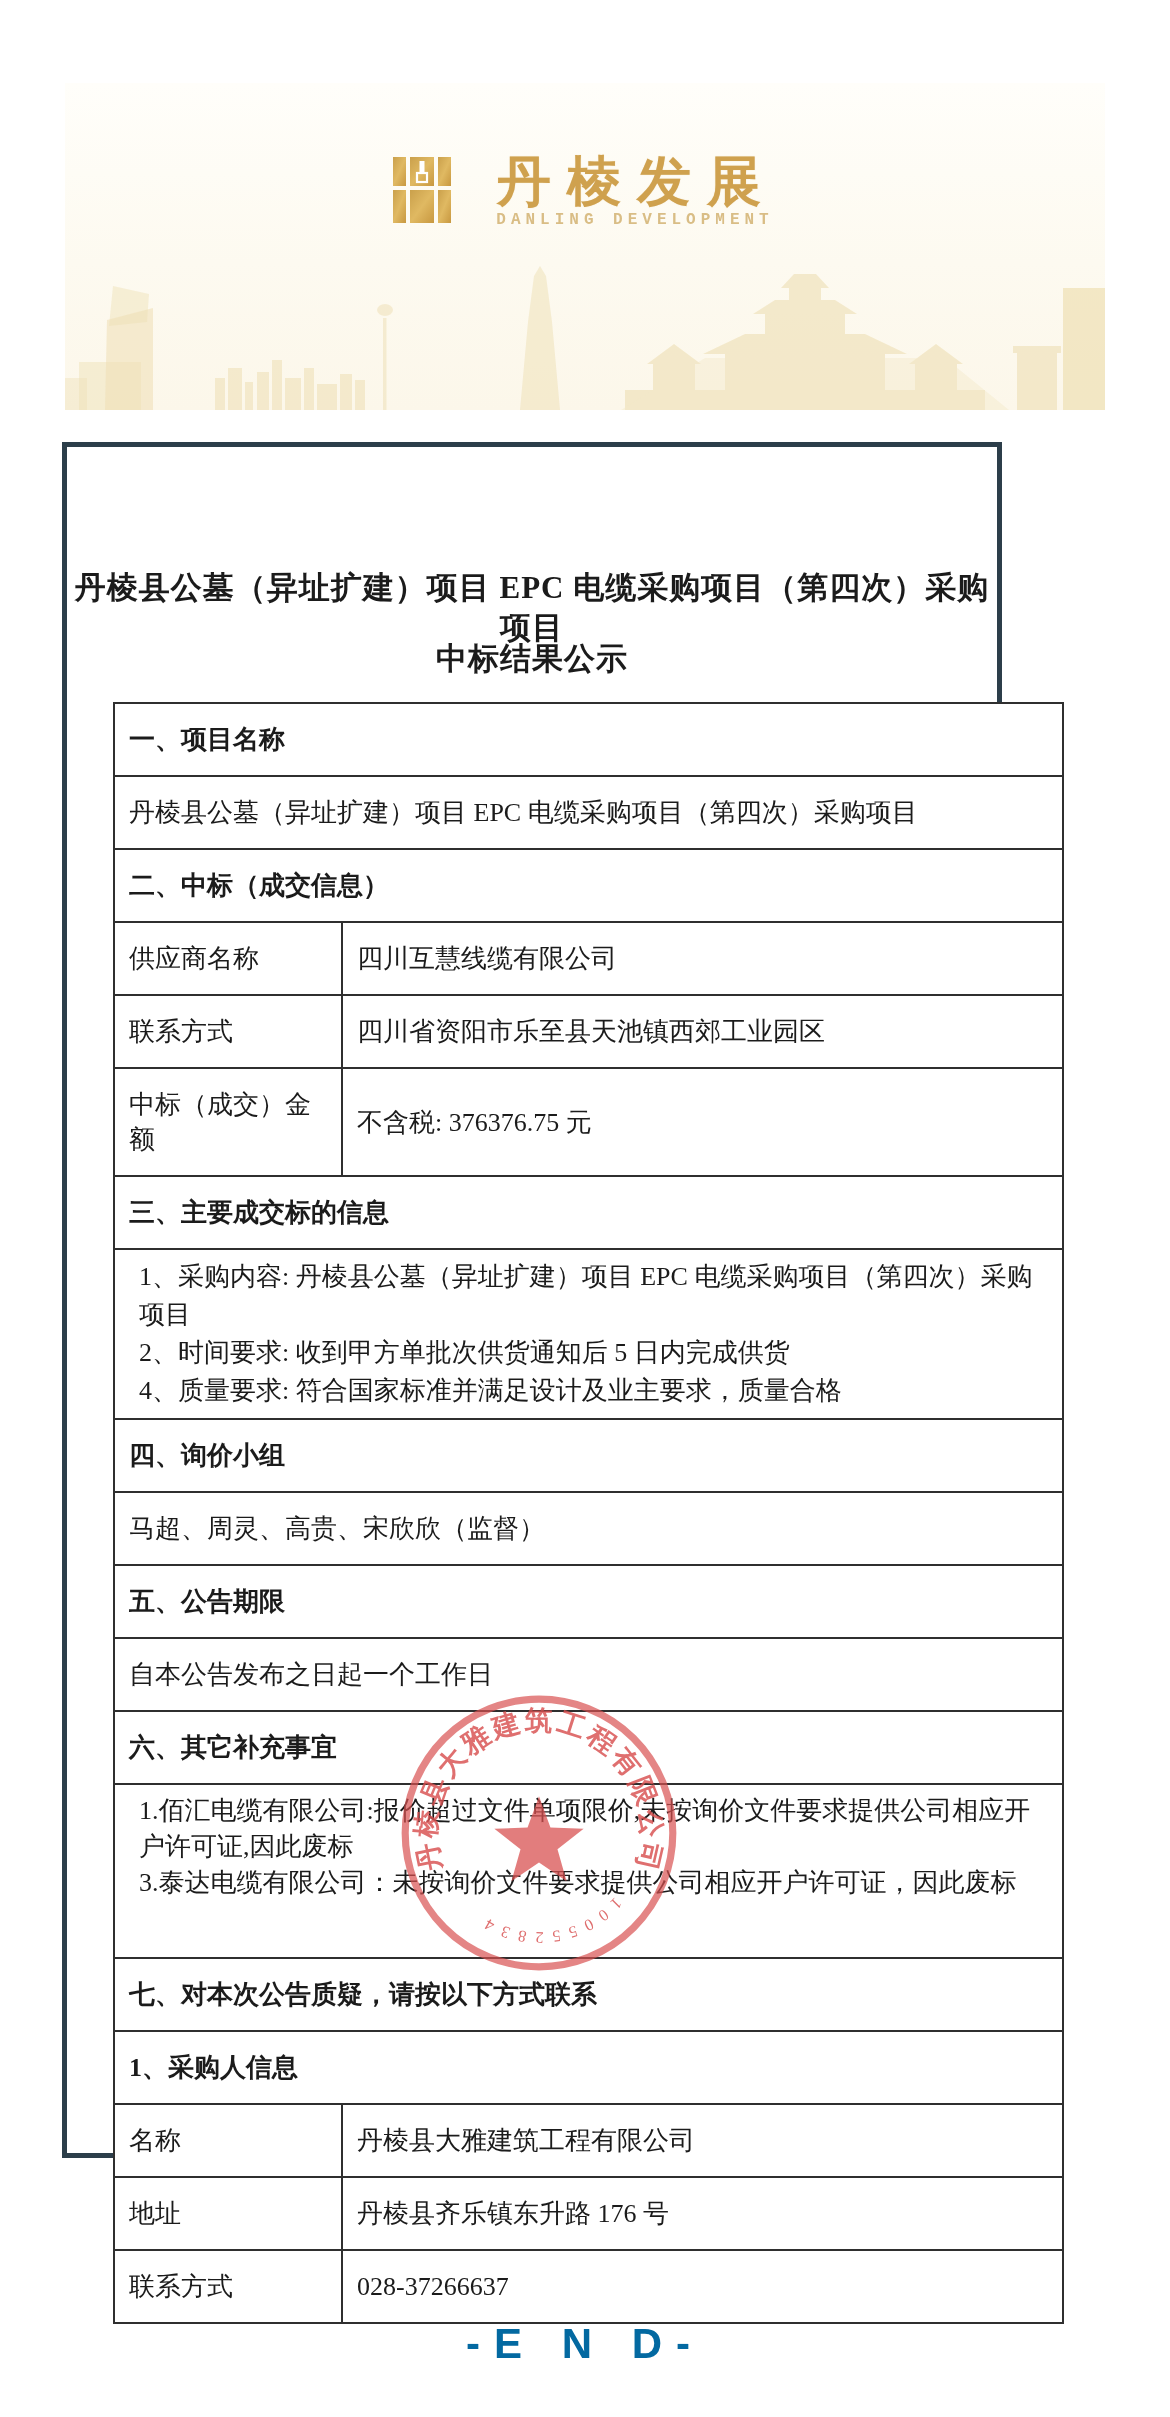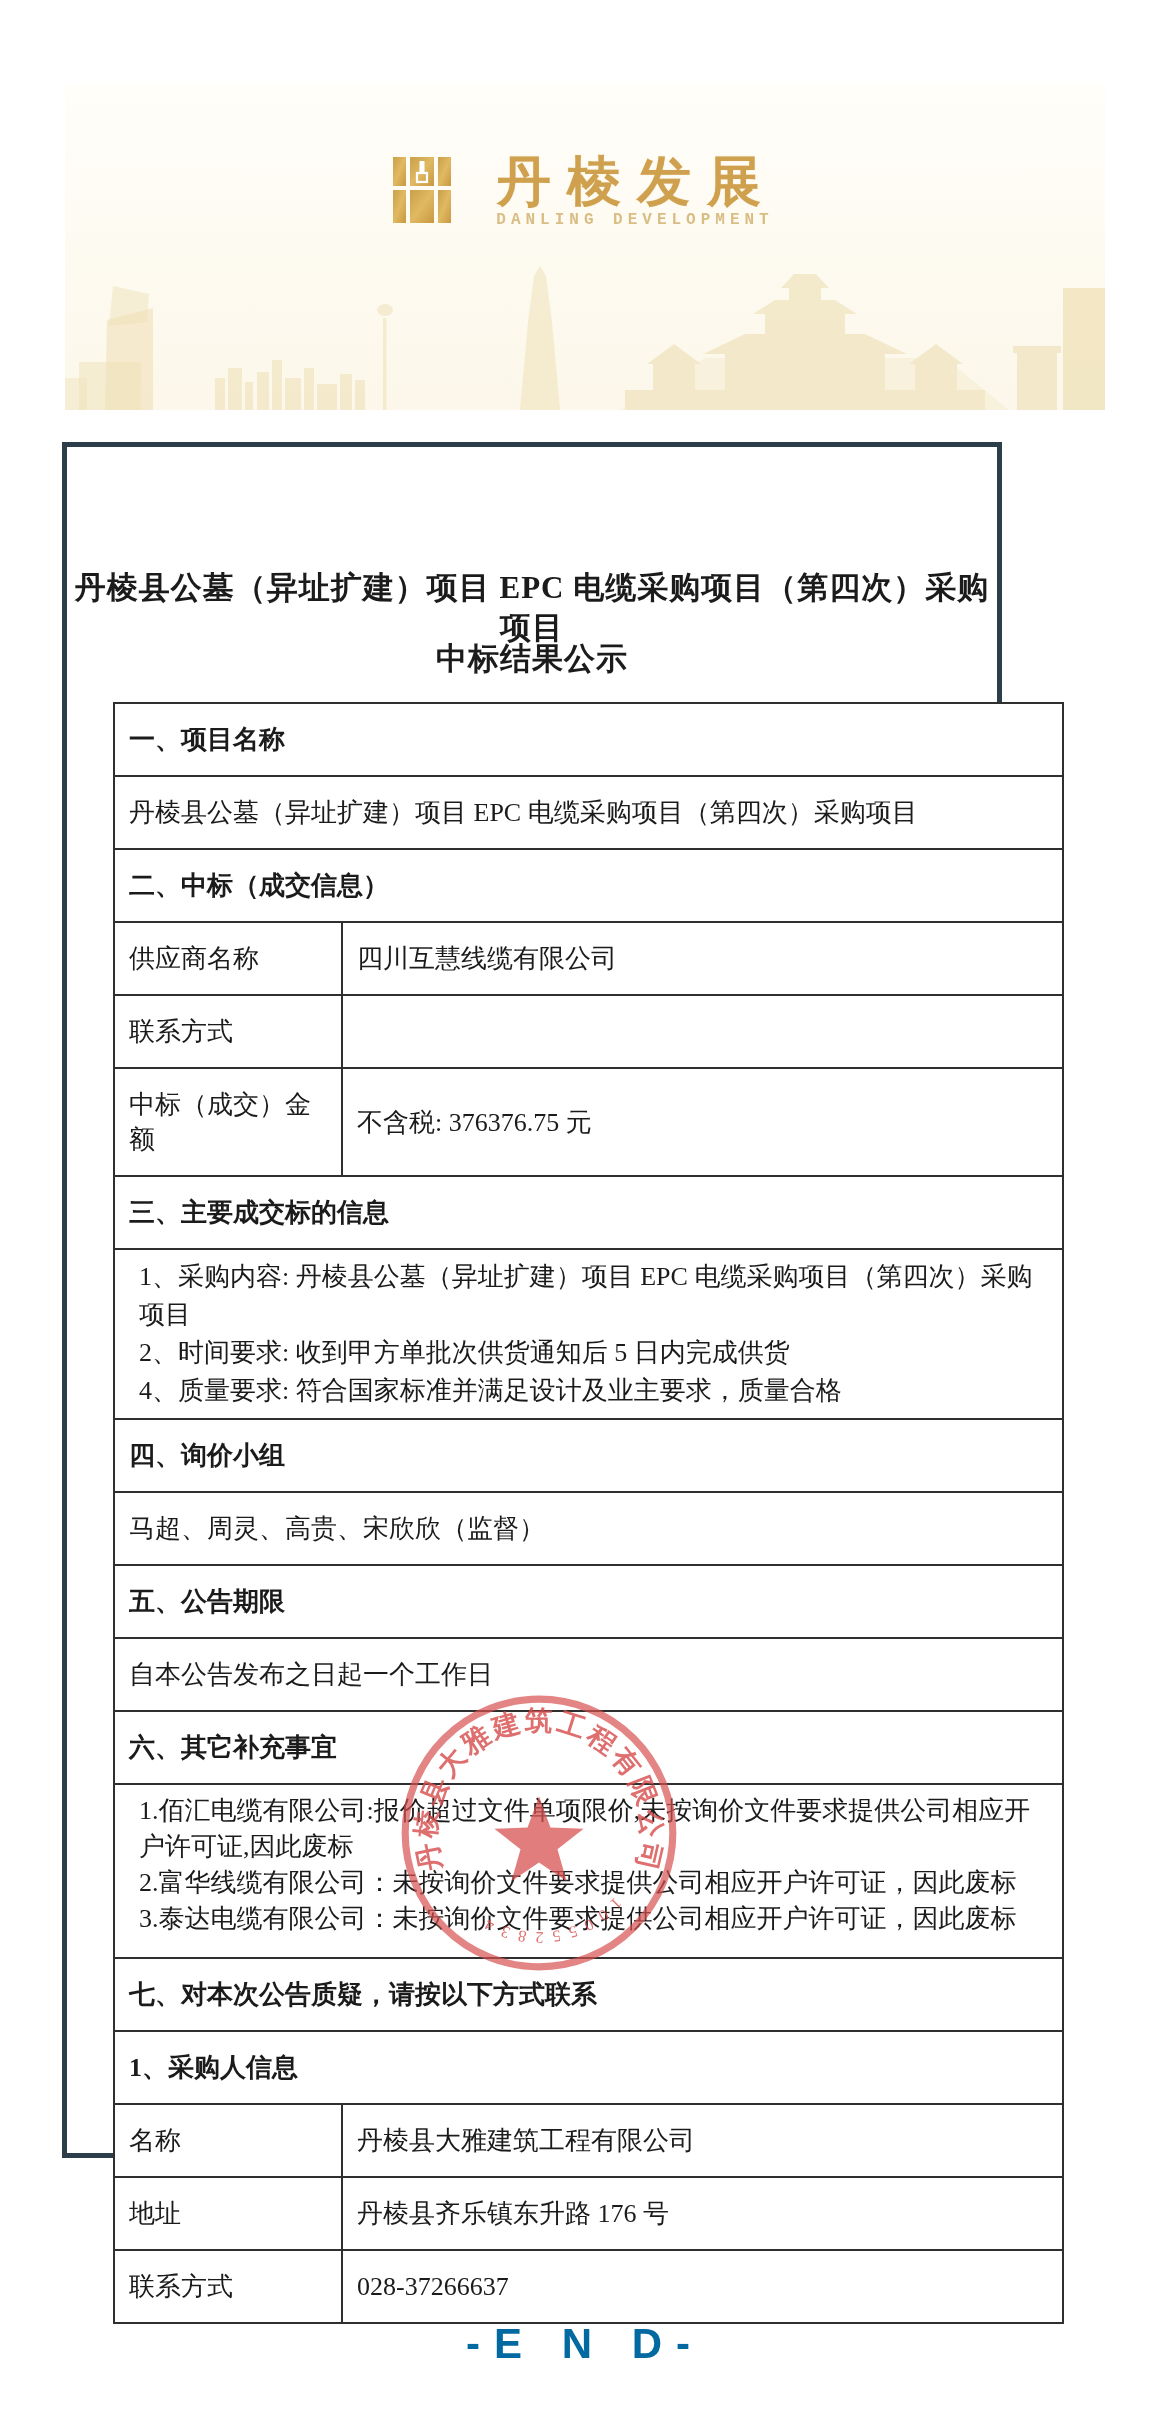--- a/index.html
+++ b/index.html
@@ -158,20 +158,21 @@
       </div>
       <div class="t-row section">
         <div class="cell full bold">二、中标（成交信息）</div>
       </div>
       <div class="t-row pair">
         <div class="cell label">供应商名称</div>
         <div class="cell value">四川互慧线缆有限公司</div>
       </div>
       <div class="t-row pair">
         <div class="cell label">联系方式</div>
+        <div class="cell value">四川省资阳市乐至县天池镇西郊工业园区</div>
       </div>
       <div class="t-row pair">
         <div class="cell label">中标（成交）金额</div>
         <div class="cell value">不含税: 376376.75 元</div>
       </div>
       <div class="t-row section">
         <div class="cell full bold">三、主要成交标的信息</div>
       </div>
       <div class="t-row lines">
         <div class="cell lines">
@@ -191,21 +192,20 @@
       </div>
       <div class="t-row content">
         <div class="cell full ">自本公告发布之日起一个工作日</div>
       </div>
       <div class="t-row section">
         <div class="cell full bold">六、其它补充事宜</div>
       </div>
       <div class="t-row lines">
         <div class="cell lines">
           <div class="line">1.佰汇电缆有限公司:报价超过文件单项限价,未按询价文件要求提供公司相应开户许可证,因此废标</div>
-          <div class="line">2.富华线缆有限公司：未按询价文件要求提供公司相应开户许可证，因此废标</div>
           <div class="line">3.泰达电缆有限公司：未按询价文件要求提供公司相应开户许可证，因此废标</div>
         </div>
       </div>
       <div class="t-row section">
         <div class="cell full bold">七、对本次公告质疑，请按以下方式联系</div>
       </div>
       <div class="t-row section">
         <div class="cell full bold">1、采购人信息</div>
       </div>
       <div class="t-row pair">

